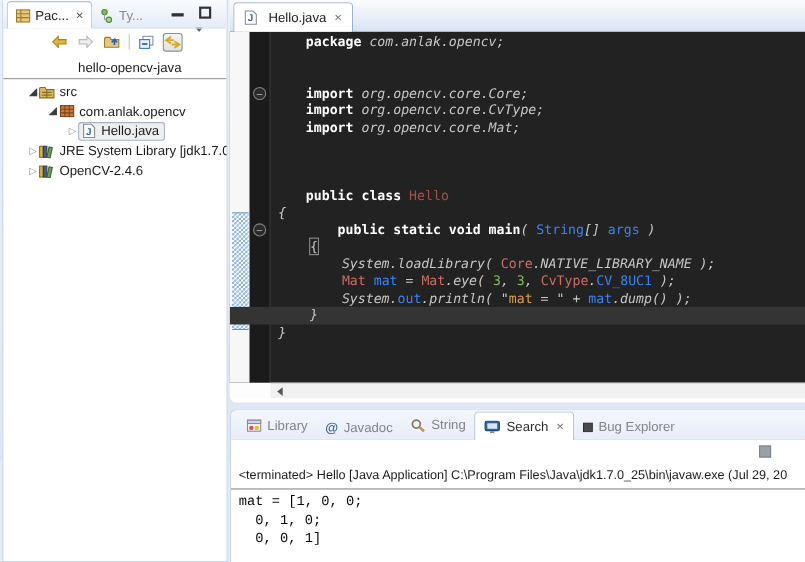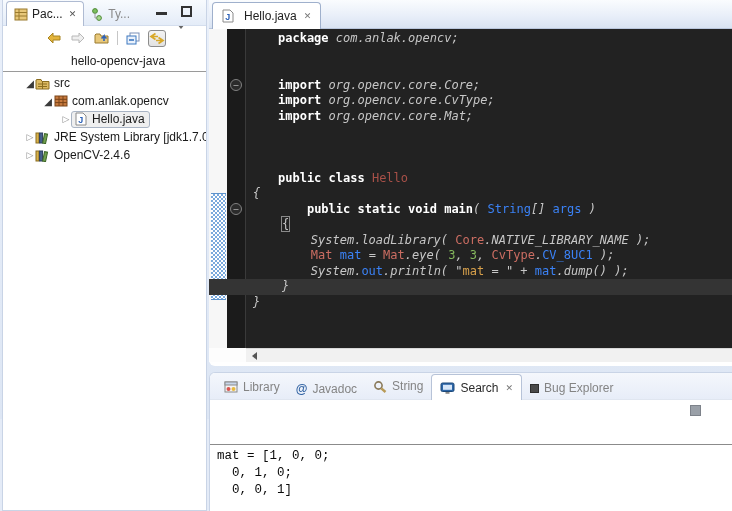--- a/index.html
+++ b/index.html
@@ -313,18 +313,19 @@
         </span><span class="btab">
           <span>
             <svg width="9" height="9">
               <rect x="0.5" y="0.5" width="8" height="8" fill="#4A4A4A" stroke="#2e2e2e"></rect>
             </svg>
           </span>
           <span>Bug Explorer</span>
         </span></div>
     <div id="console-area">
       <div id="console-toolbar-frag"></div>
+      <div id="console-title">&lt;terminated&gt; Hello [Java Application] C:\Program Files\Java\jdk1.7.0_25\bin\javaw.exe (Jul 29, 20</div>
       <div id="console-hr"></div>
       <div id="console-out"><div>mat = [1, 0, 0;</div><div>  0, 1, 0;</div><div>  0, 0, 1]</div></div>
     </div>
   </div>
 
 </div>
 
 </body></html>

